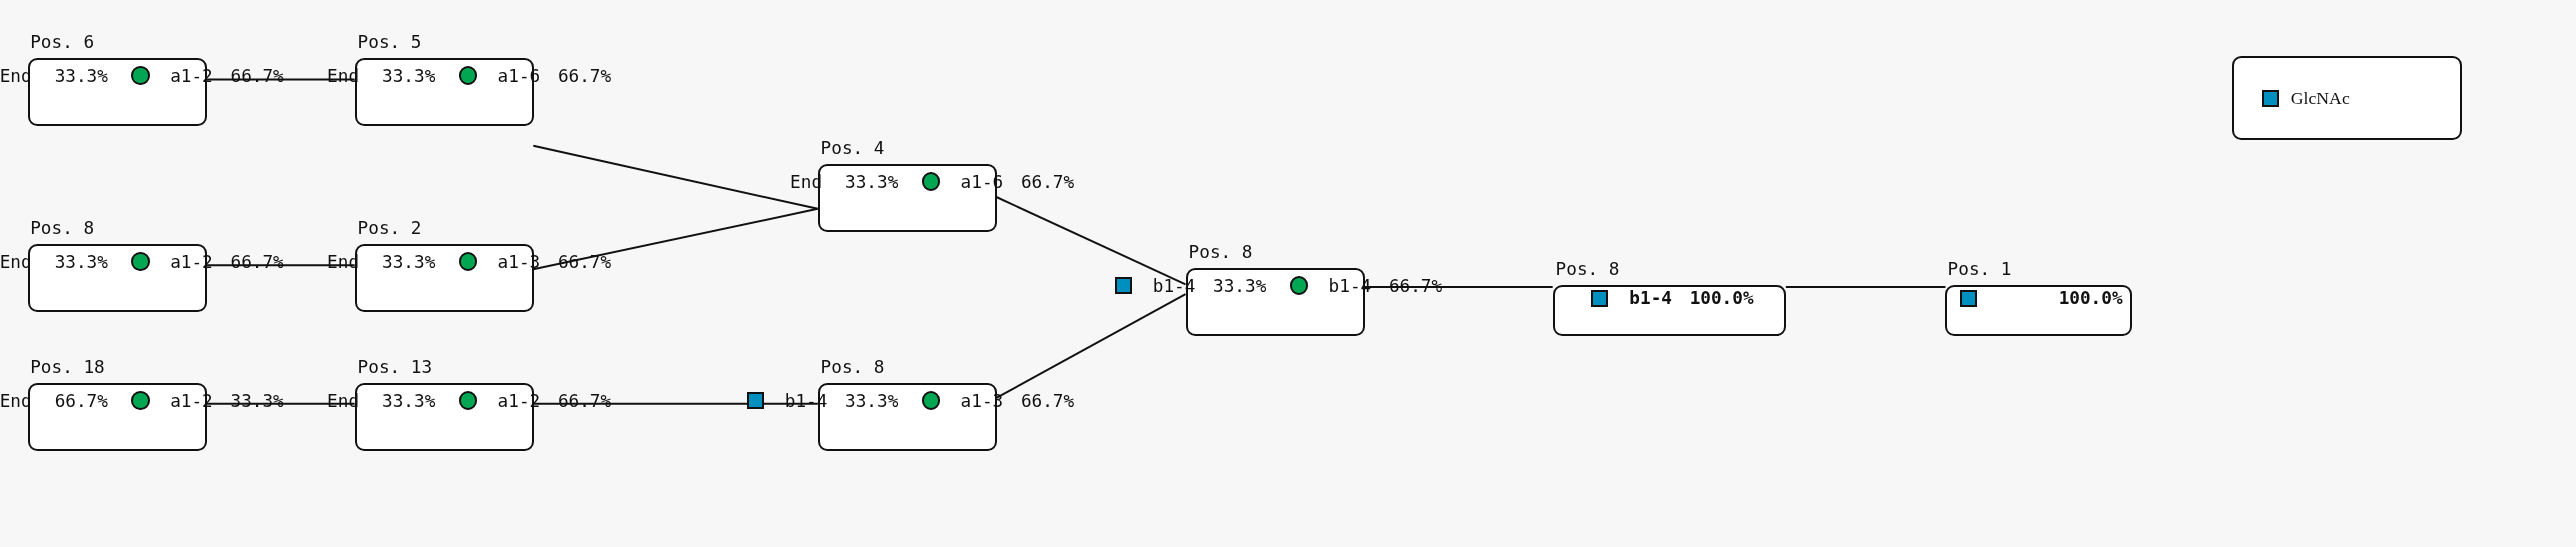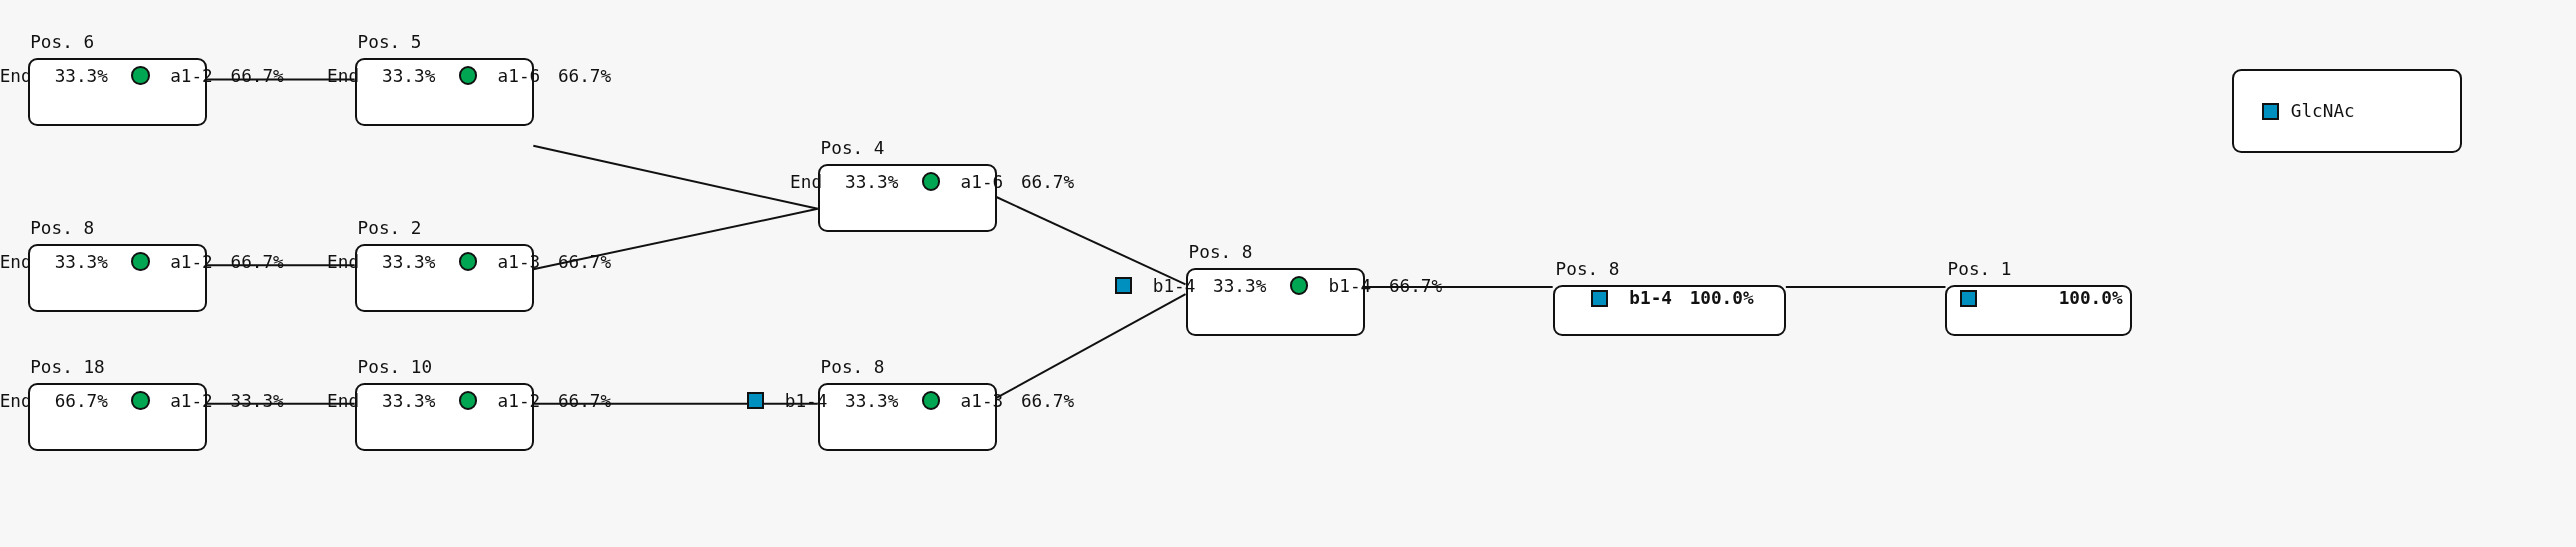--- a/index.html
+++ b/index.html
@@ -196,21 +196,21 @@
         <div class="row">
           <span class="glyph">
             <span class="ci" style="background: rgb(0, 166, 81);"></span>
           </span>
           <span class="lnk">a1-2</span>
           <span class="pct">33.3%</span>
         </div>
       </div>
     </div>
     <div class="node" style="left: 355px; top: 359px; width: 179px;">
-      <div class="node-label">Pos. 10</div>
+      <div class="node-label">Pos. 13</div>
       <div class="node-box" style="width: 179px; height: 68px;">
         <div class="row">
           <span class="glyph"></span>
           <span class="lnk">End</span>
           <span class="pct">33.3%</span>
         </div>
         <div class="row">
           <span class="glyph">
             <span class="ci" style="background: rgb(0, 166, 81);"></span>
           </span>
@@ -255,21 +255,21 @@
       <div class="node-box" style="width: 187px; height: 51px;">
         <div class="row">
           <span class="glyph">
             <span class="sq" style="background: rgb(0, 144, 192);"></span>
           </span>
           <span class="lnk bold"></span>
           <span class="pct bold">100.0%</span>
         </div>
       </div>
     </div>
-    <div id="legend" style="left: 2232px; top: 69px; width: 230px; height: 84px;">
+    <div id="legend" style="left: 2232px; top: 56px; width: 230px; height: 84px; font-family: Liberation Serif, serif;">
       <div class="lg-row">
         <span class="lg-glyph">
           <span class="sq" style="background: rgb(0, 144, 192);"></span>
         </span>
         <span class="lg-text">GlcNAc</span>
       </div>
     </div>
   </div>
 
 

